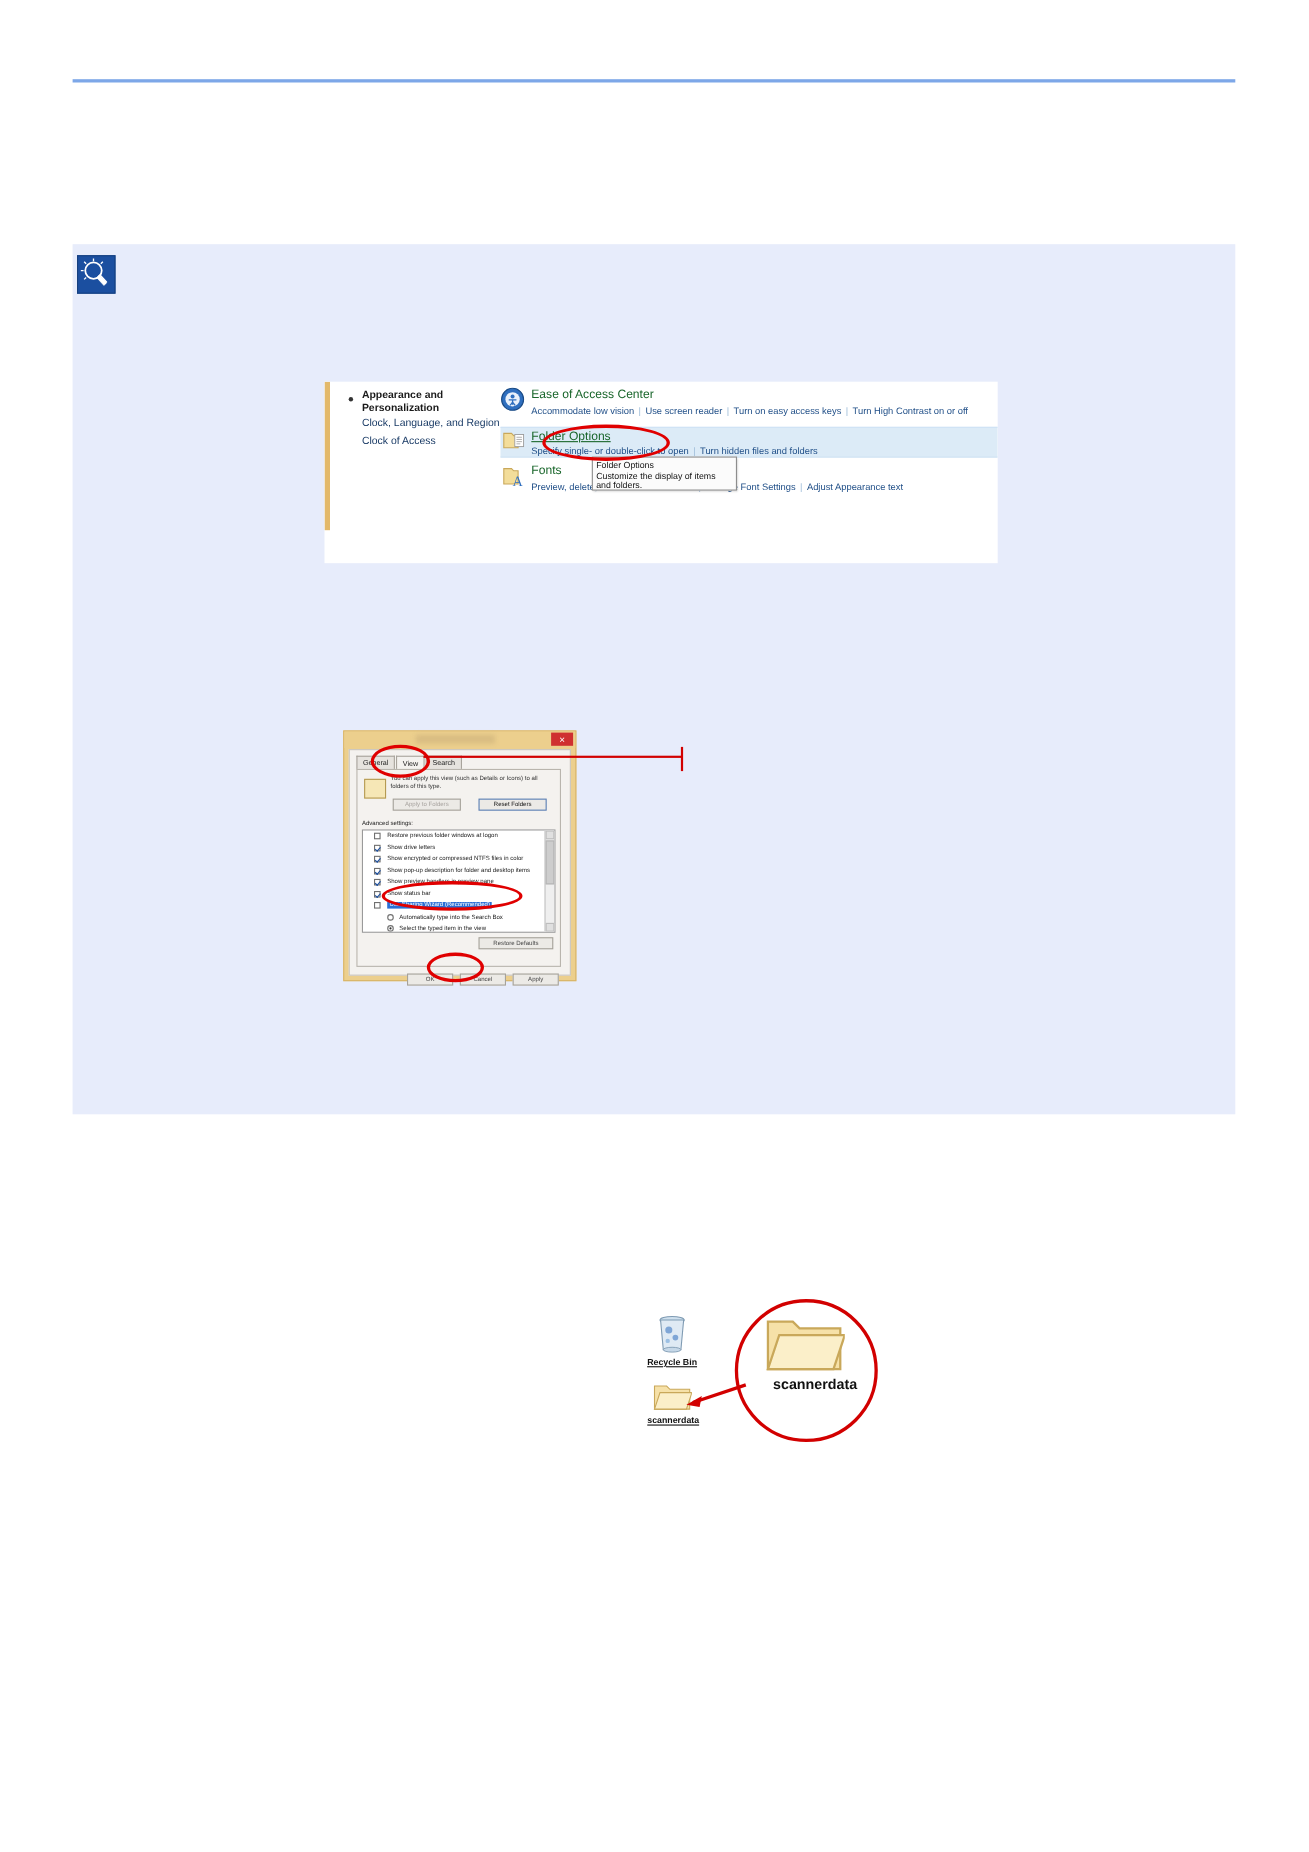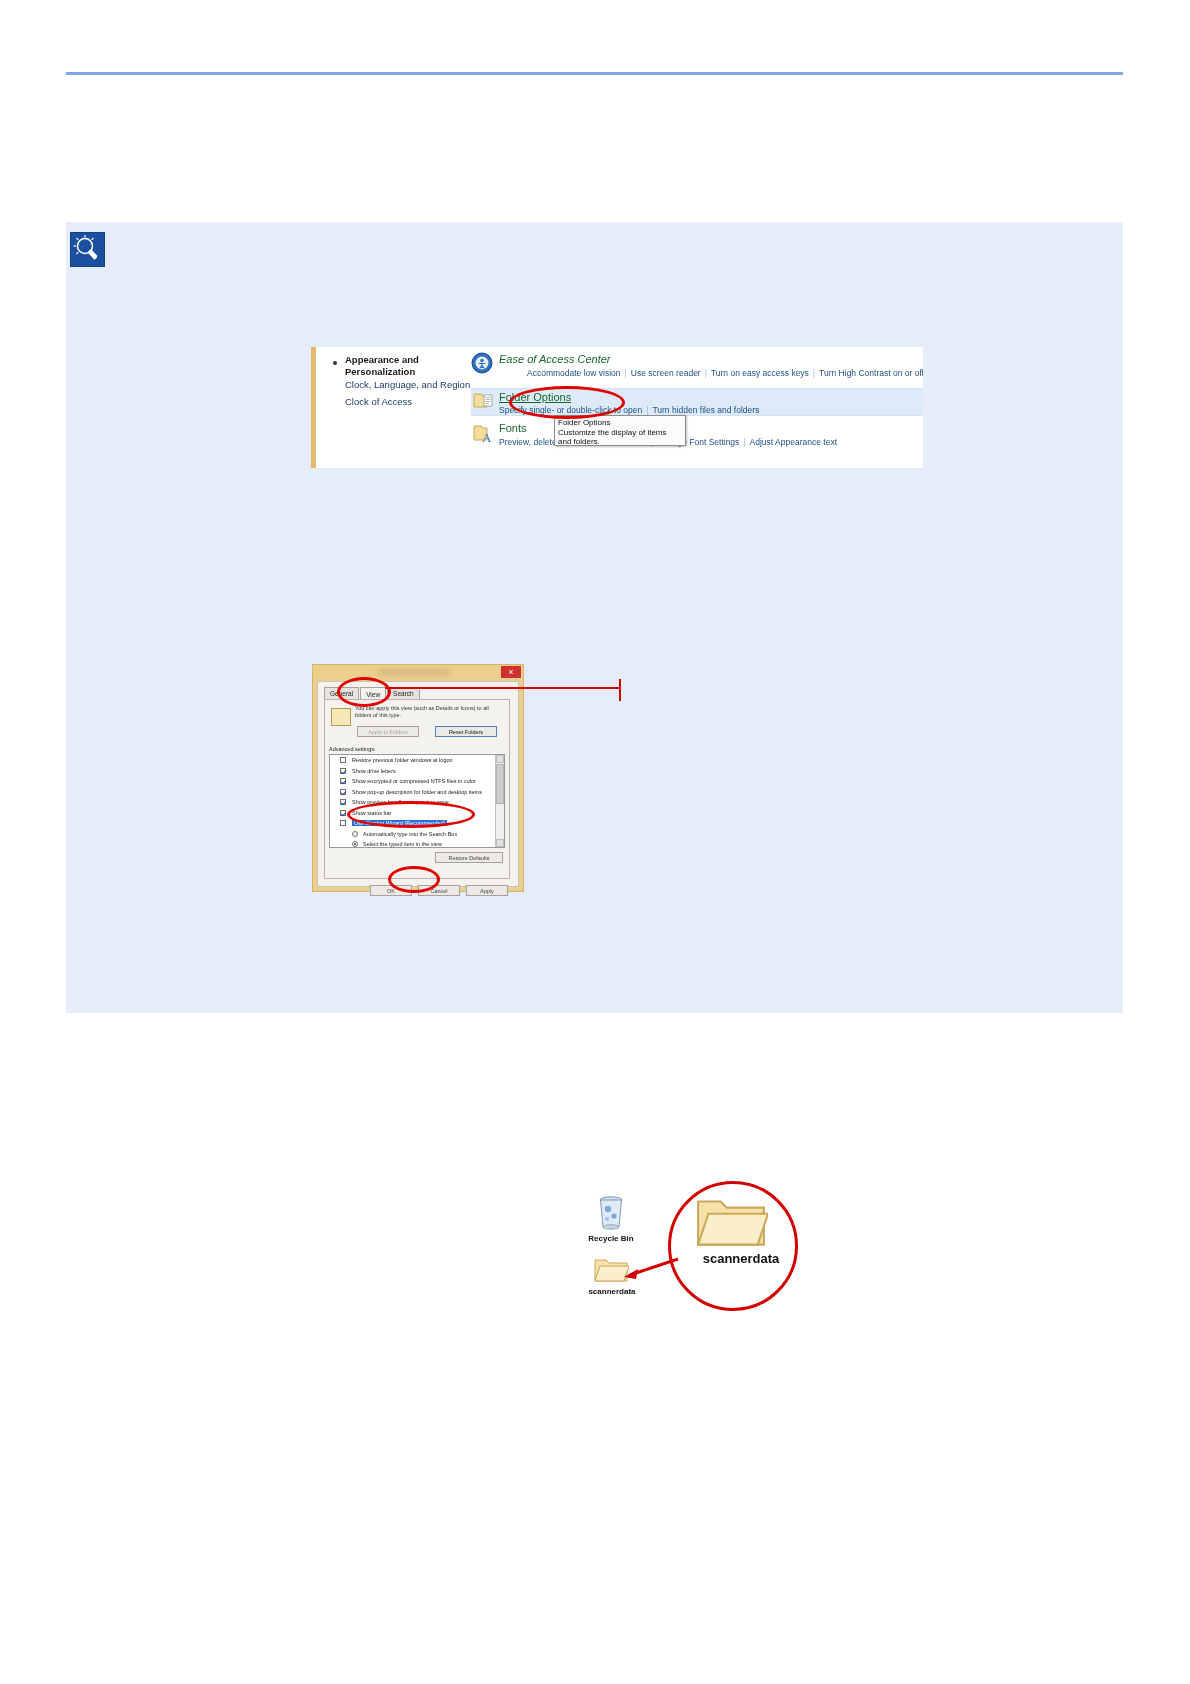--- a/index.html
+++ b/index.html
@@ -17,21 +17,21 @@
     position:absolute;left:66px;top:222px;width:1057px;height:791px;
     background:#e7ecfb;
   }
   .note-icon{
     position:absolute;left:70px;top:232px;width:33px;height:33px;
     background:#1b4fa0;border:1px solid #15407f;
   }
   .note-icon svg{display:block;}
   
   .cp-shot{
-    position:absolute;left:311px;top:347px;width:612px;height:121px;
+    position:absolute;left:295px;top:347px;width:612px;height:165px;
     background:#ffffff;overflow:hidden;
   }
   .cp-leftband{
     position:absolute;left:0;top:0;width:5px;height:135px;
     background:#e3b96b;
   }
   .cp-bullet{
     position:absolute;left:22px;top:14px;width:4px;height:4px;border-radius:50%;
     background:#333;
   }
@@ -170,20 +170,21 @@
   .callout-end{
     position:absolute;width:2px;height:22px;background:#d20000;
   }
   
   .desk{
     position:absolute;left:555px;top:1170px;width:290px;height:150px;
   }
   .bin-label,.fold-label{
     position:absolute;font-size:8px;color:#111;text-align:center;white-space:nowrap;
     font-weight:bold;
+    text-decoration:underline;
   }
   .zoom-circle{
     position:absolute;left:668px;top:1181px;width:124px;height:124px;
     border:3px solid #d20000;border-radius:50%;background:#ffffff;
   }
   .zoom-arrow{position:absolute;left:620px;top:1255px;width:60px;height:28px;}
   .big-label{
     position:absolute;left:686px;top:1251px;width:110px;text-align:center;
     font-size:13px;color:#111;font-weight:bold;
   }
@@ -221,22 +222,22 @@
   <div class="cp-row-hl"></div>
 
   <div class="cp-icon" style="left:160px;top:5px;">
     <svg width="22" height="22" viewBox="0 0 22 22">
       <circle cx="11" cy="11" r="10" fill="#2f6fbf" stroke="#194a85" stroke-width="1"></circle>
       <circle cx="11" cy="11" r="6.5" fill="#e9f1fb"></circle>
       <circle cx="11" cy="8.5" r="1.8" fill="#2f6fbf"></circle>
       <path d="M7.5 11.5 h7 M11 11 v5 M11 13.5 l-2.3 3 M11 13.5 l2.3 3" stroke="#2f6fbf" stroke-width="1.2" fill="none"></path>
     </svg>
   </div>
-  <div class="cp-title" style="left:188px;top:6px;font-style:italic;">Ease of Access Center</div>
-  <div class="cp-links" style="left:188px;top:21px;margin-left:28px;">
+  <div class="cp-title" style="left:188px;top:6px;">Ease of Access Center</div>
+  <div class="cp-links" style="left:188px;top:21px;">
     <span>Accommodate low vision</span><span class="sep">|</span><span>Use screen reader</span><span class="sep">|</span><span>Turn on easy access keys</span><span class="sep">|</span><span>Turn High Contrast on or off</span>
   </div>
 
   <div class="cp-icon" style="left:162px;top:44px;">
     <svg width="22" height="20" viewBox="0 0 22 20">
       <path d="M1 3 h7 l2 2 h4 v11 h-13 z" fill="#f3dd9a" stroke="#c9a85a" stroke-width="1"></path>
       <rect x="11" y="4" width="8" height="11" fill="#ffffff" stroke="#9a9a9a" stroke-width="0.8"></rect>
       <g stroke="#9a9a9a" stroke-width="0.7">
         <line x1="12.5" y1="6.5" x2="17.5" y2="6.5"></line>
         <line x1="12.5" y1="8.5" x2="17.5" y2="8.5"></line>

